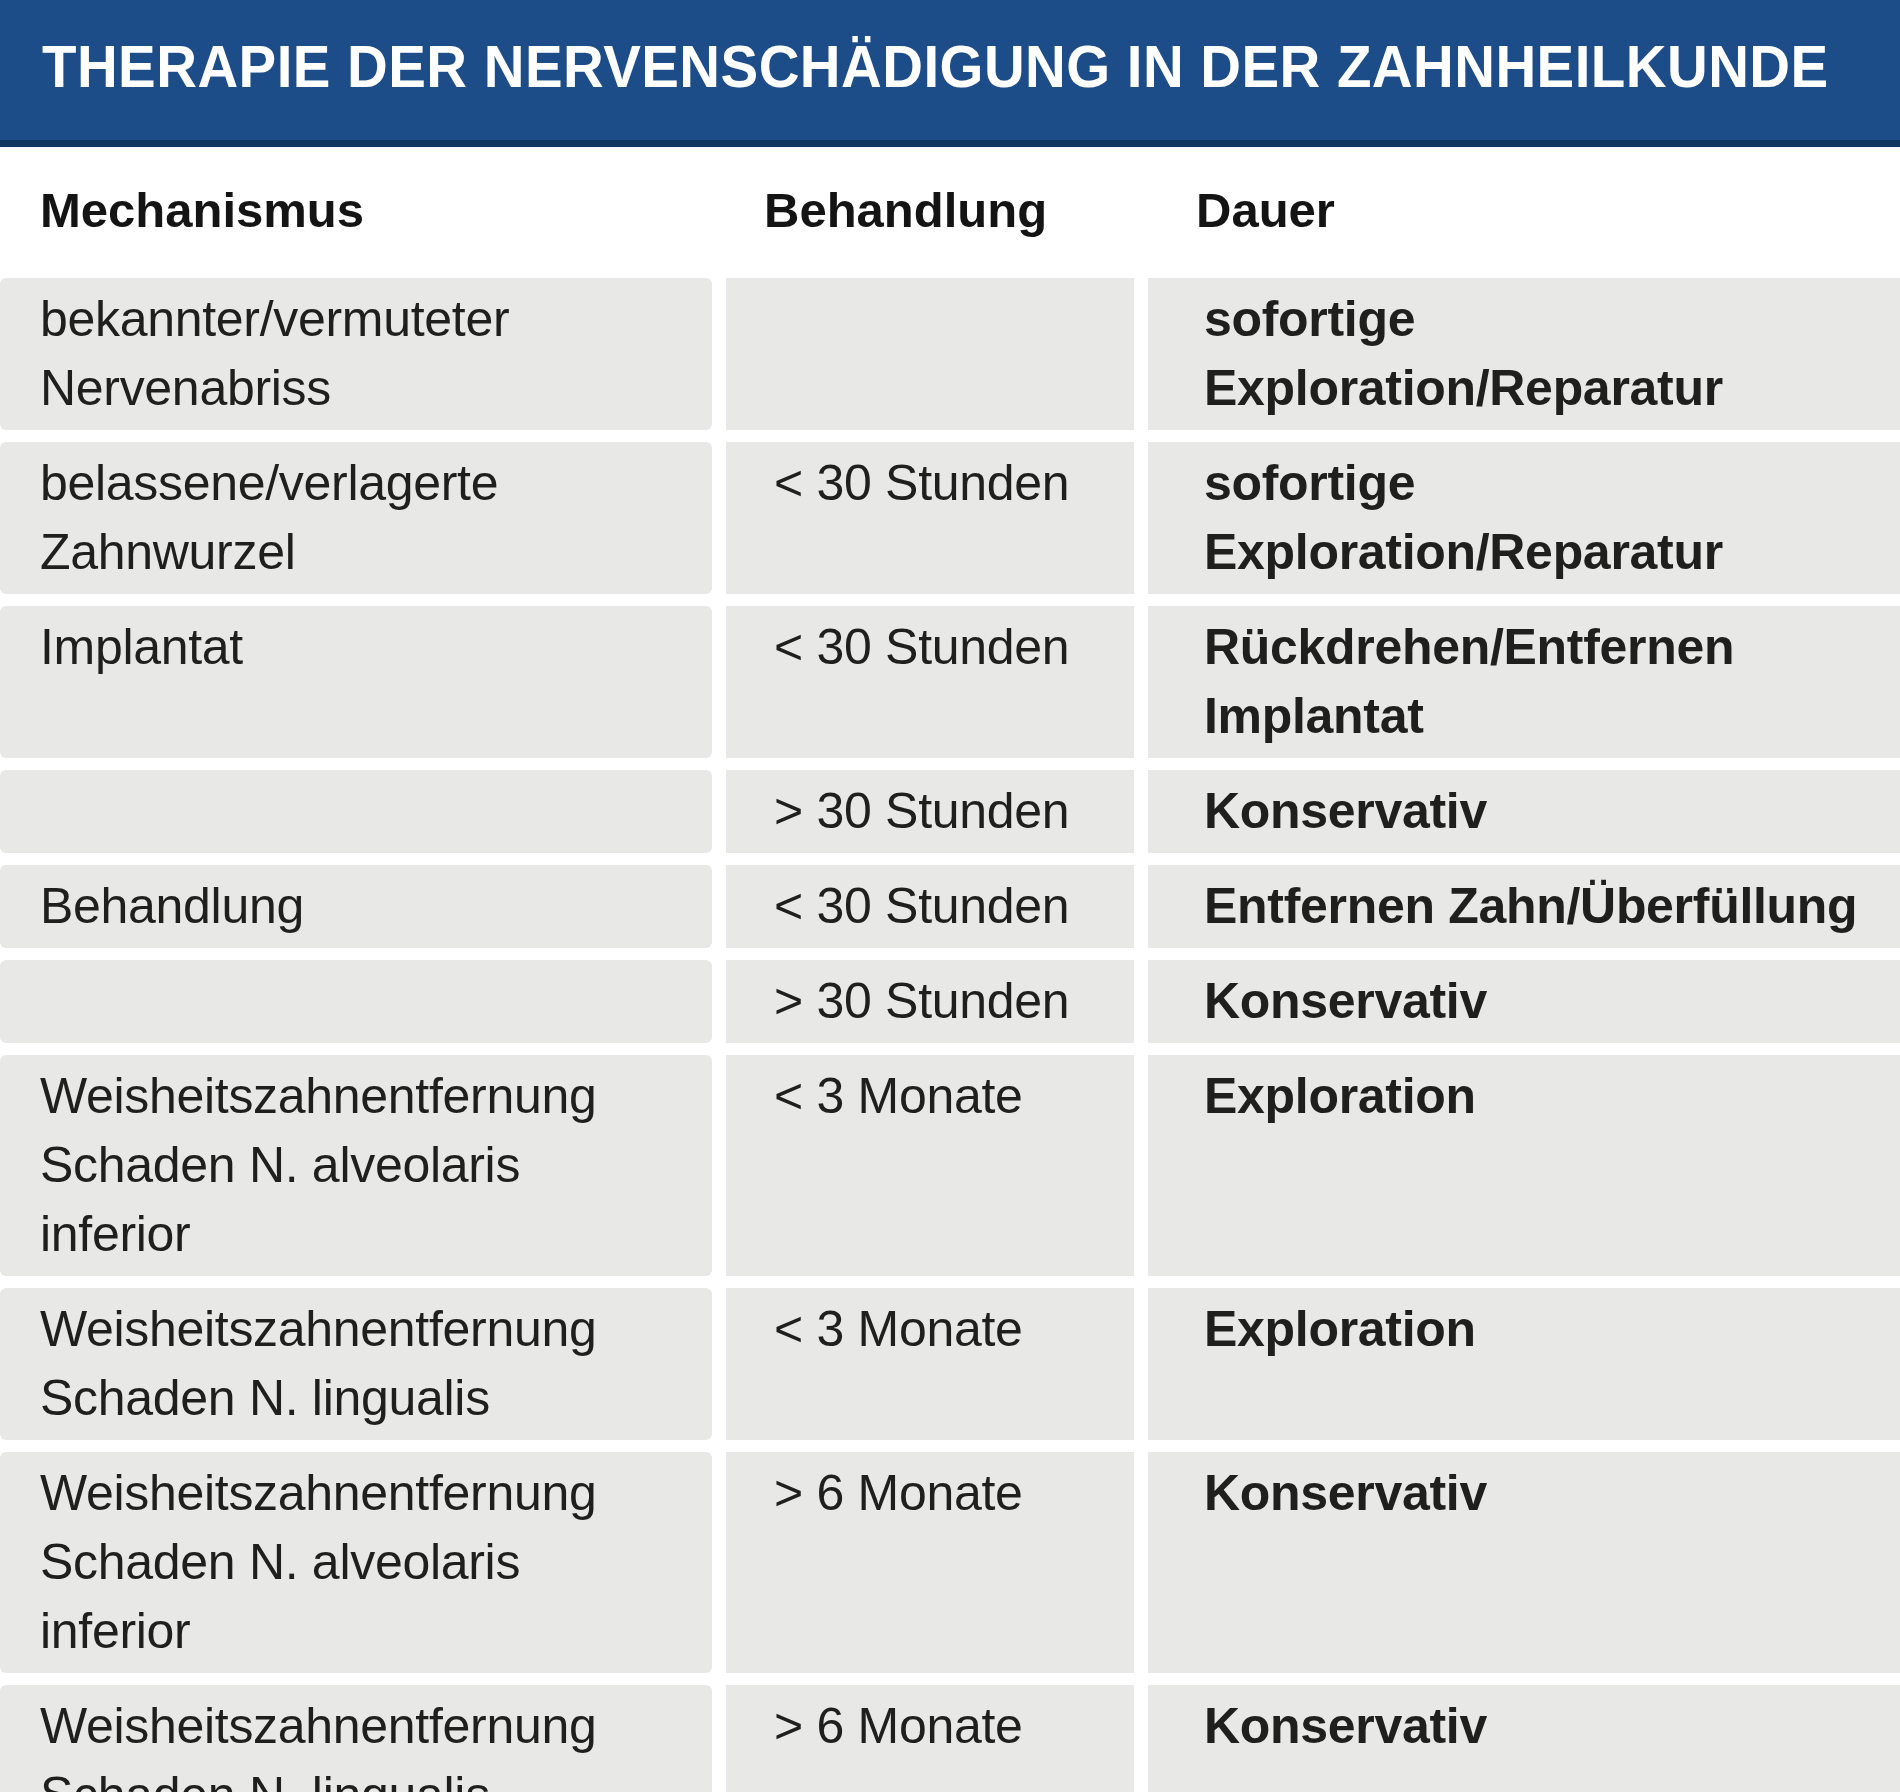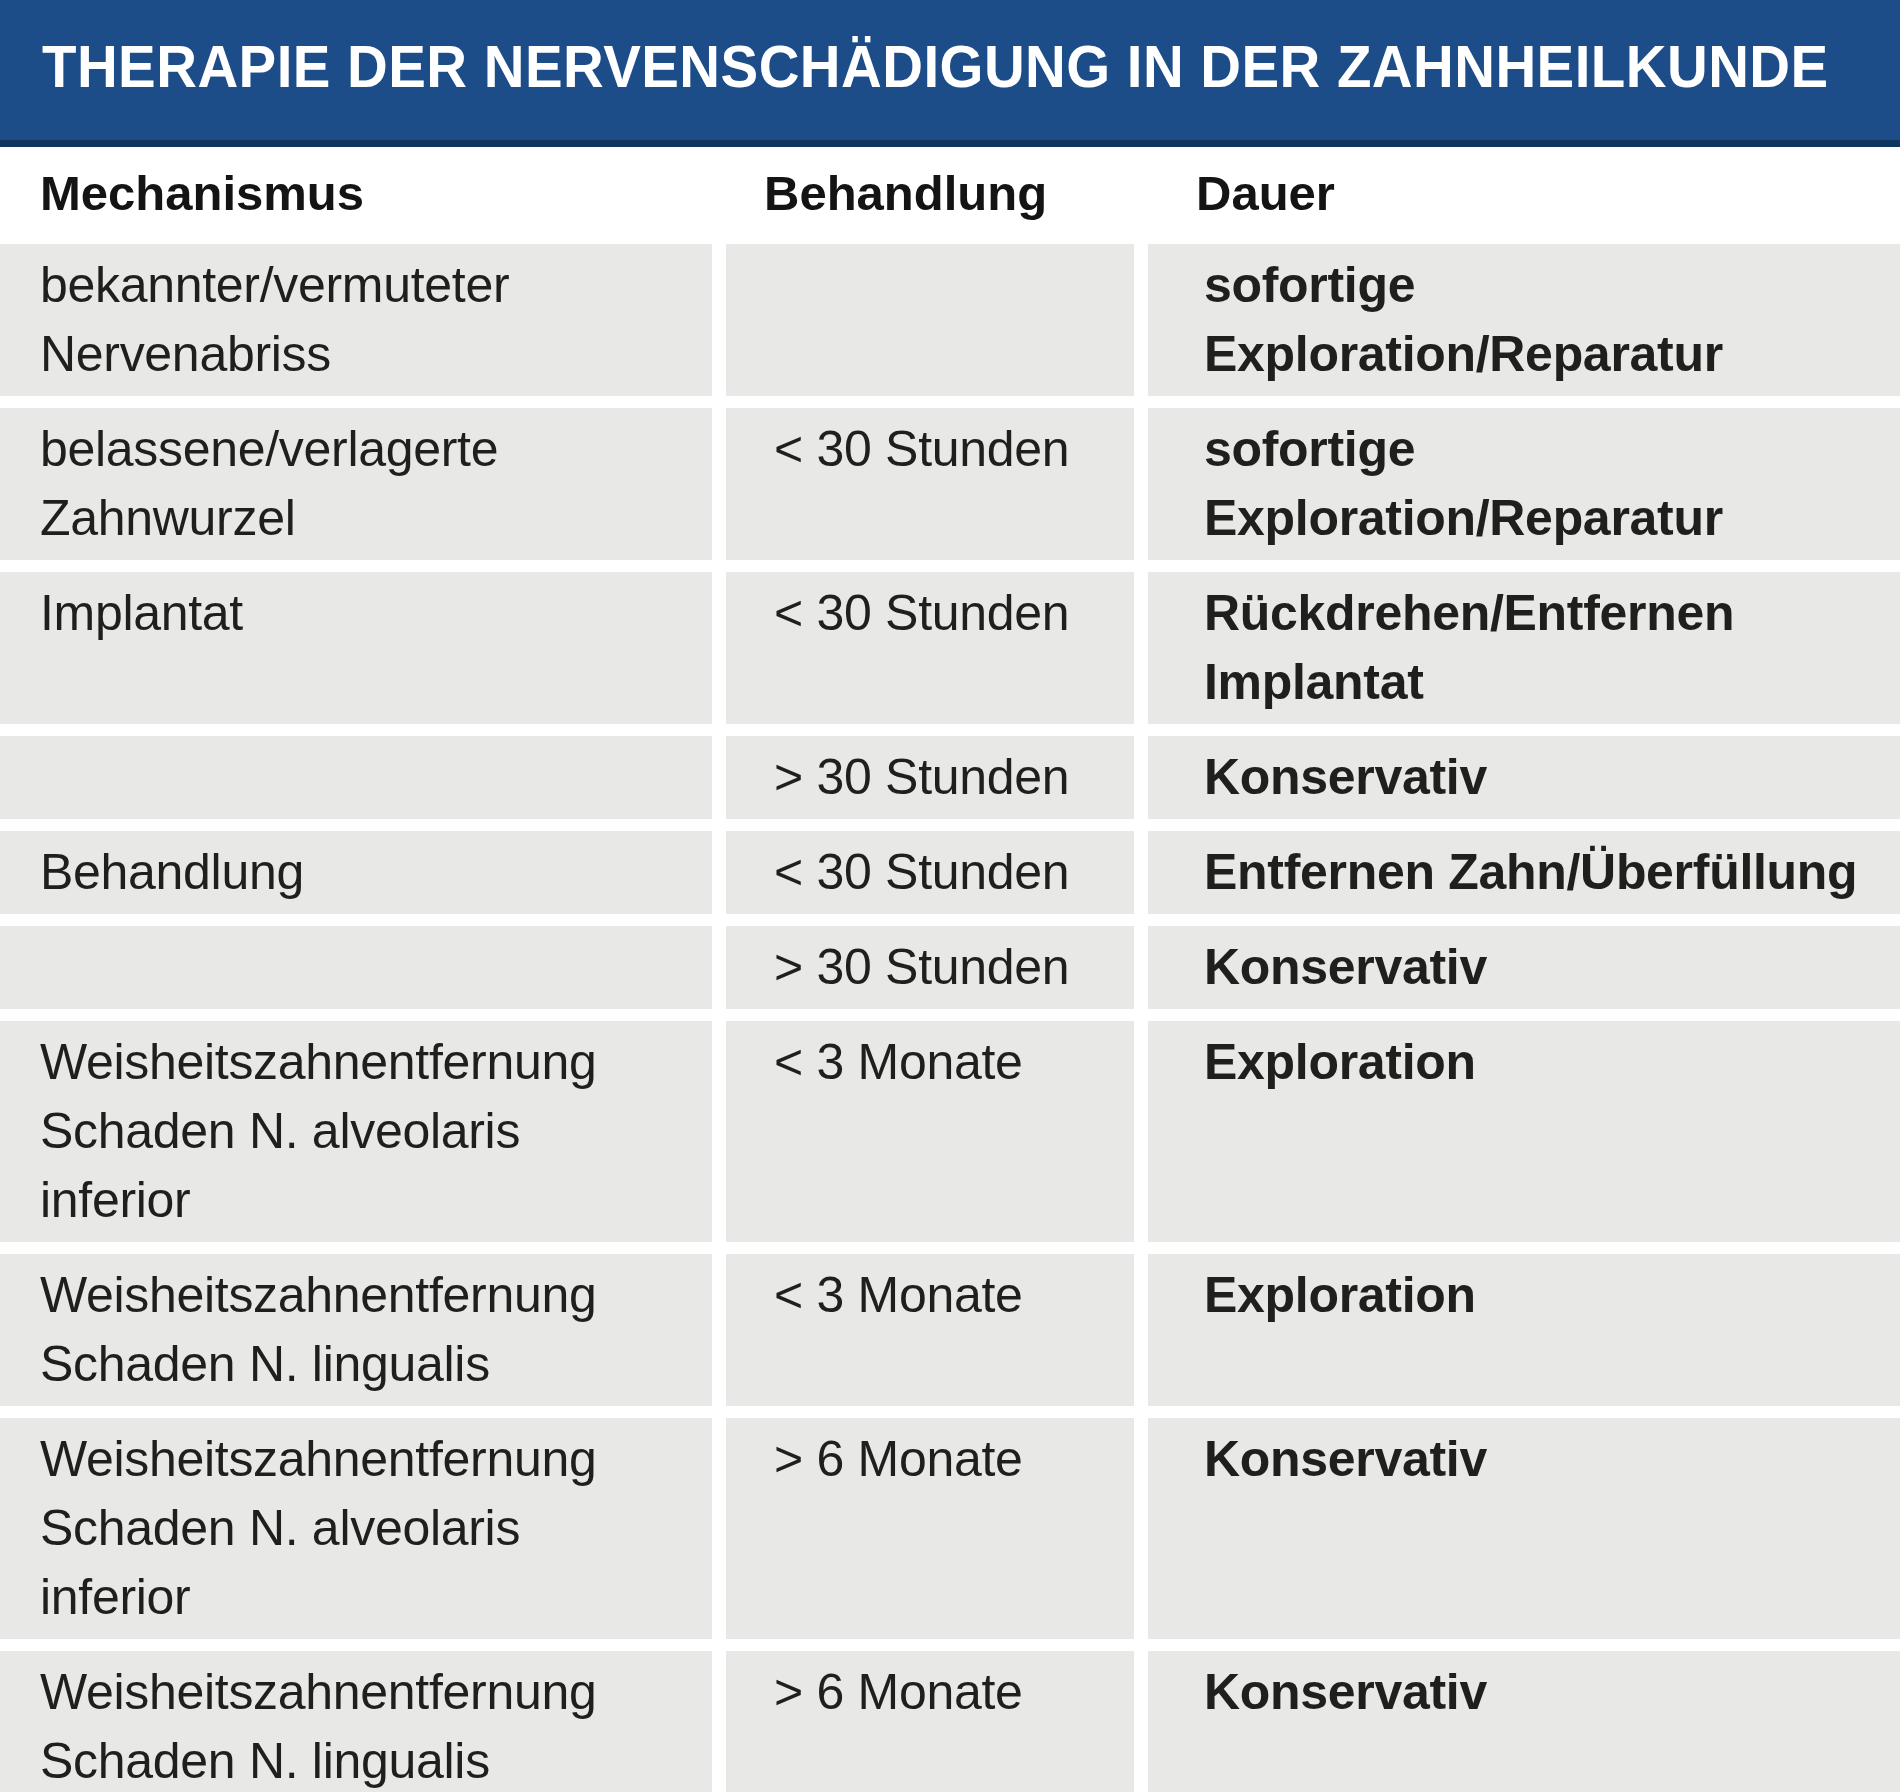--- a/index.html
+++ b/index.html
@@ -23,38 +23,38 @@
   }
 
   
   .grid3 {
     display:grid;
     grid-template-columns:712px 408px 1fr;
     column-gap:14px;
   }
 
   
-  .colheads { height:97px; align-items:center; background:#fff; }
+  .colheads { height:131px; align-items:center; background:#fff; }
   .colheads .h {
     font-weight:bold; font-size:49px; color:#141414; letter-spacing:0px;
     padding-bottom:6px;
   }
   .pad1 { padding-left:40px; }
   .pad2 { padding-left:48px; }
   .pad3 { padding-left:38px; }
 
   
   .row { margin-bottom:12px; background:#fff; }
   .row .cell {
     background:#e8e8e6; box-sizing:border-box;
     font-size:50px; line-height:69px; color:#1f1f1d;
     padding-top:7px; padding-bottom:7px;
     letter-spacing:-0.3px;
   }
-  .cell.c1 { padding-left:40px; padding-right:28px; }
+  .cell.c1 { padding-left:40px; padding-right:28px;border-radius:6px; }
   .cell.c2 { padding-left:48px; padding-right:26px; }
   .cell.c3 { padding-left:56px; padding-right:20px;font-weight:bold; }
 </style>
 </head>
 <body>
 
 <div class="page">
 
   <div class="titlebar">
     <div class="title">THERAPIE DER NERVENSCHÄDIGUNG IN DER ZAHNHEILKUNDE</div>

